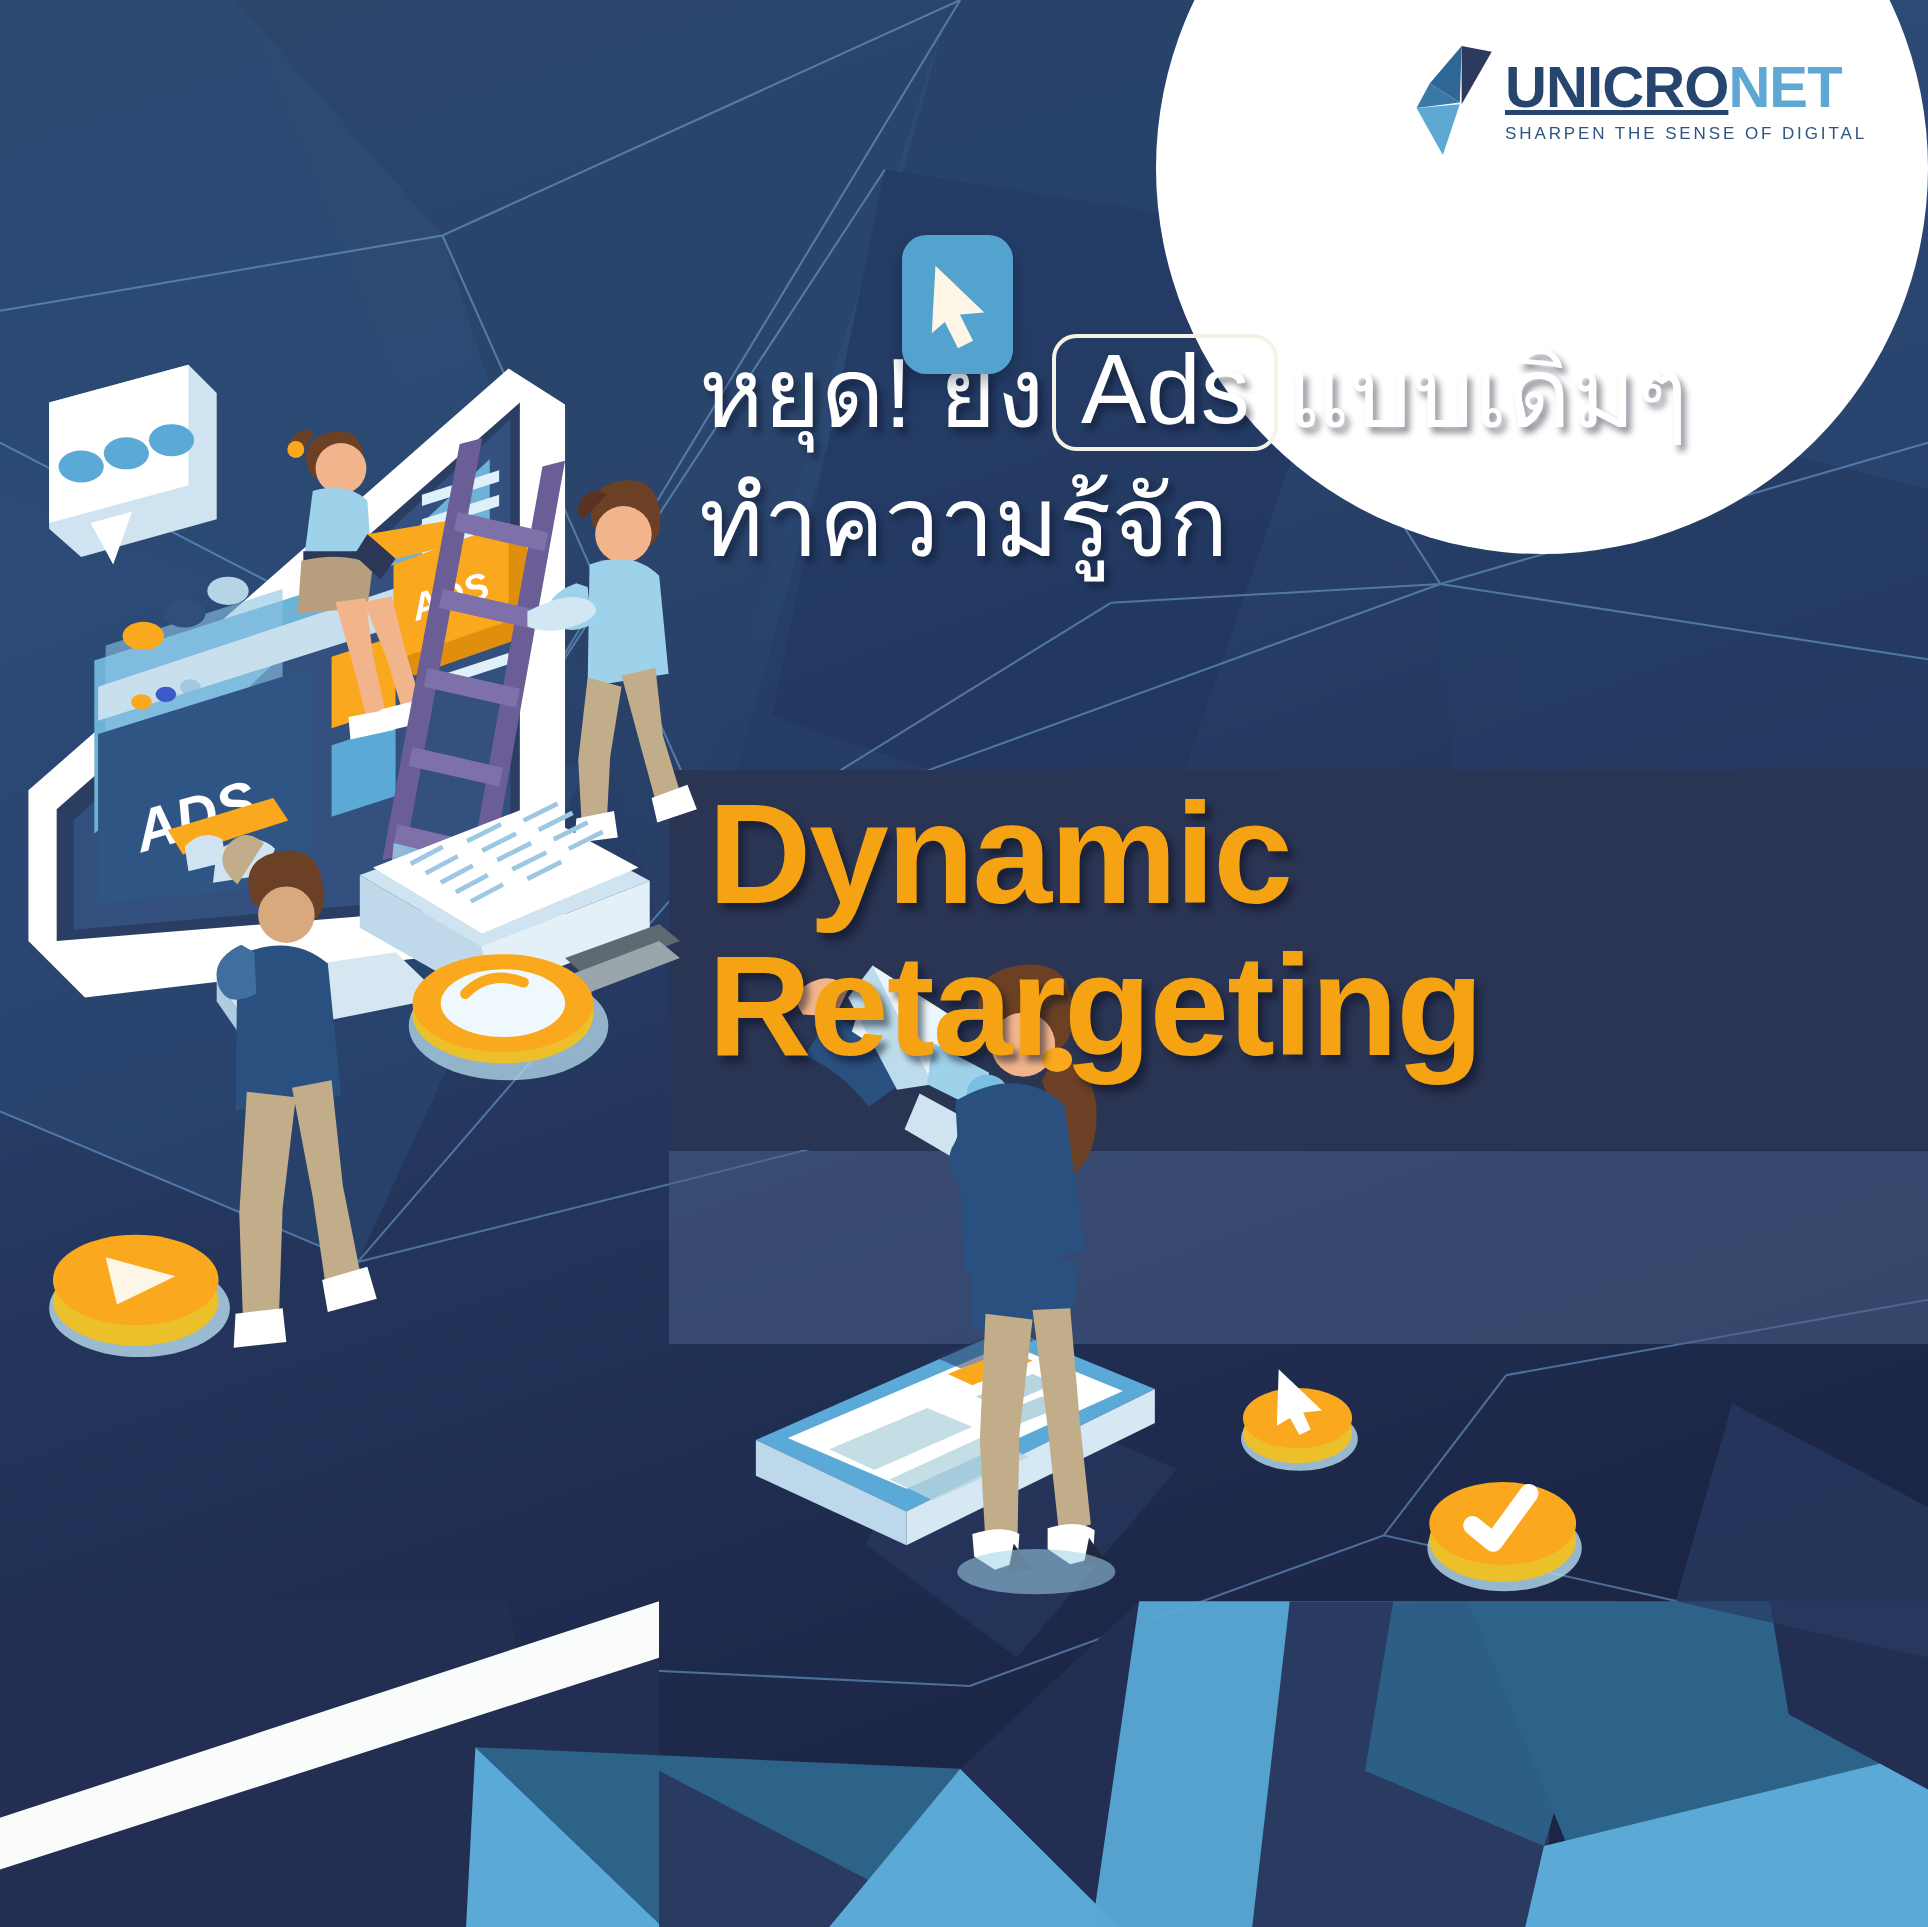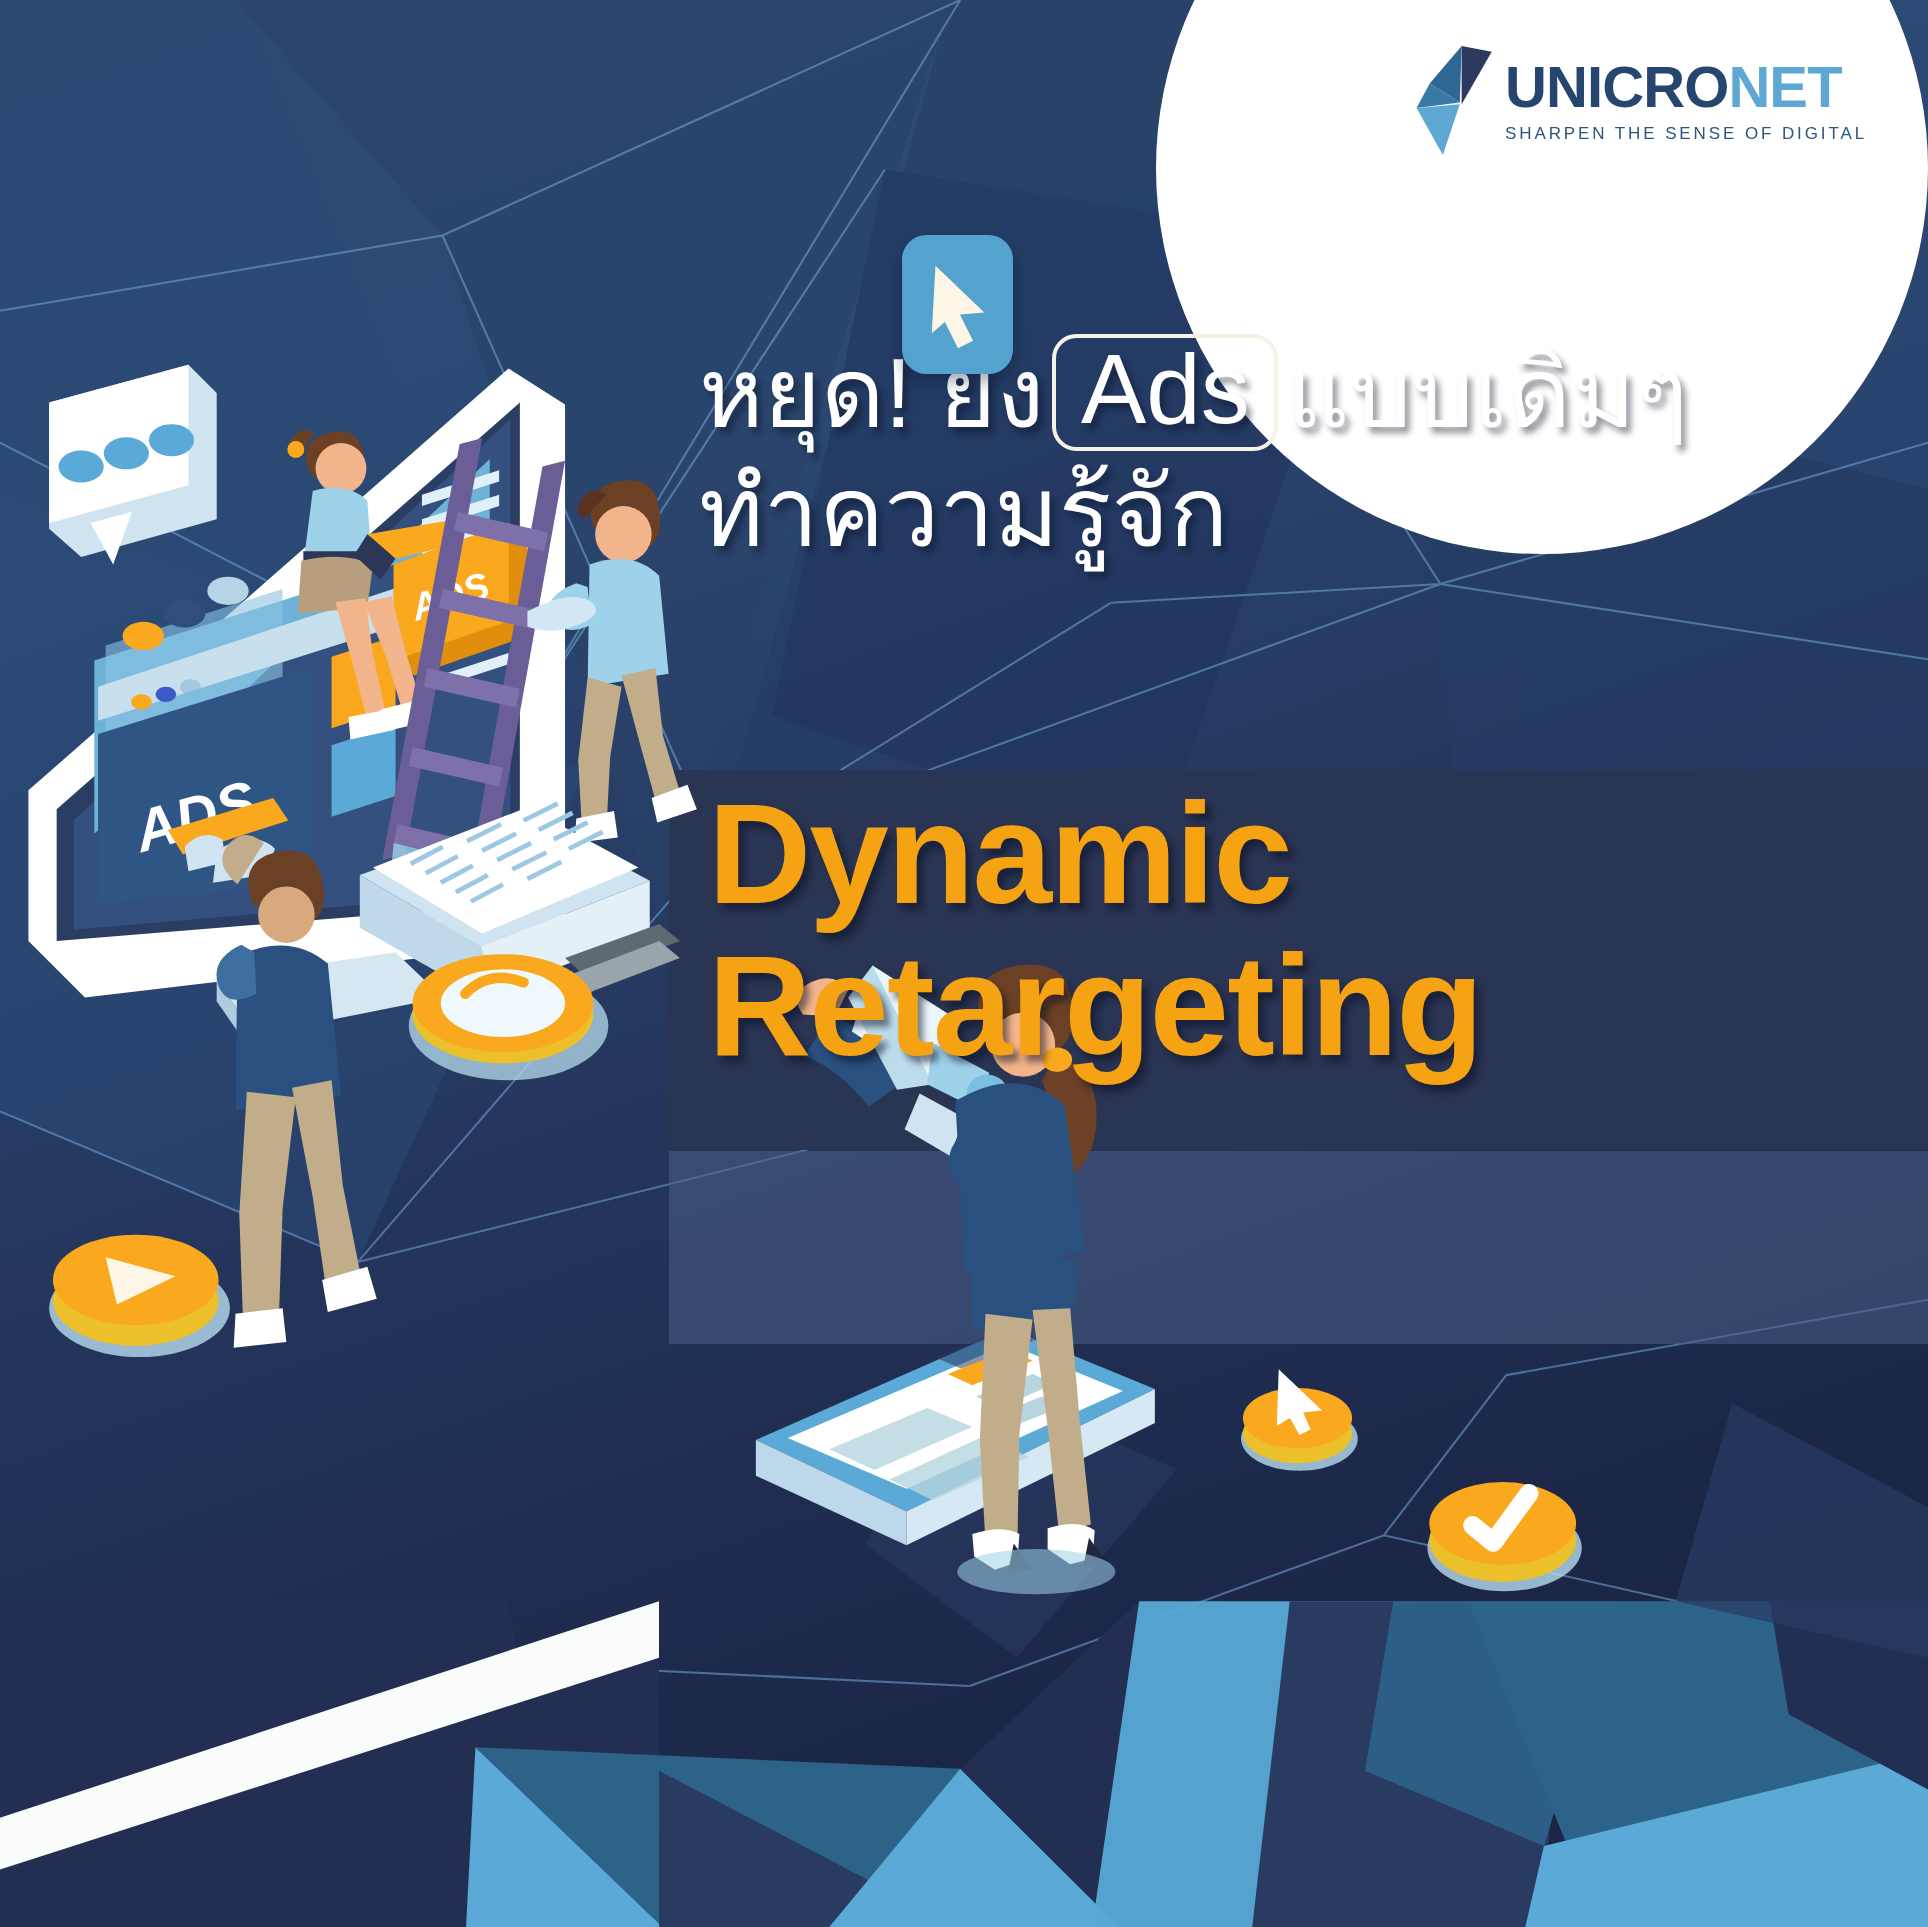--- a/index.html
+++ b/index.html
@@ -16,21 +16,21 @@
     position:absolute;left:1156px;top:-218px;width:772px;height:772px;
     border-radius:50%;background:#ffffff;
   }
   .logo-wrap{
     position:absolute;left:1405px;top:34px;width:452px;height:132px;
     display:flex;align-items:center;gap:13px;
   }
   .logo-mark{width:87px;height:109px;flex:0 0 auto;}
   .logo-text{display:flex;flex-direction:column;line-height:1;}
   .logo-name{font-size:58px;font-weight:bold;letter-spacing:-0.9px;}
-  .logo-name .a{color:#26456f;}
+  .logo-name .a{color:#26456f;text-decoration:underline;}
   .logo-name .b{color:#5fa8d3;}
   .logo-tag{
     font-size:17px;color:#2d5580;letter-spacing:2.9px;margin-top:8.5px;
     font-family:"Liberation Sans",sans-serif;font-weight:normal;white-space:nowrap;
   }
   
   .dark-panel{
     position:absolute;left:669px;top:770px;width:1260px;height:380px;
     background:#2a3453;
   }
@@ -42,21 +42,21 @@
   .headline{
     position:absolute;left:699px;top:334px;width:1215px;
     color:#ffffff;z-index:6;
   }
   .hl-line{
     display:flex;align-items:flex-end;gap:8px;
     font-size:98px;line-height:1.18;
     text-shadow:4.7px 5.6px 6.6px rgba(8,16,34,.45);
     white-space:nowrap;
   }
-  .hl-line2{margin-top:4px;text-align:center;}
+  .hl-line2{margin-top:14px;text-align:center;}
   .ads-chip{
     position:relative;display:inline-block;padding:1.9px 24.5px 9.4px 24.5px;
     border:4.7px solid #f6f2e6;border-radius:24.5px;line-height:1;
   }
   .cursor-badge{
     position:absolute;left:902px;top:235px;width:111px;height:139px;
     background:#54a3cf;border-radius:24.5px;z-index:8;
     box-shadow:0 7.5px 15px rgba(10,18,38,.35);
     display:flex;align-items:center;justify-content:center;
   }

